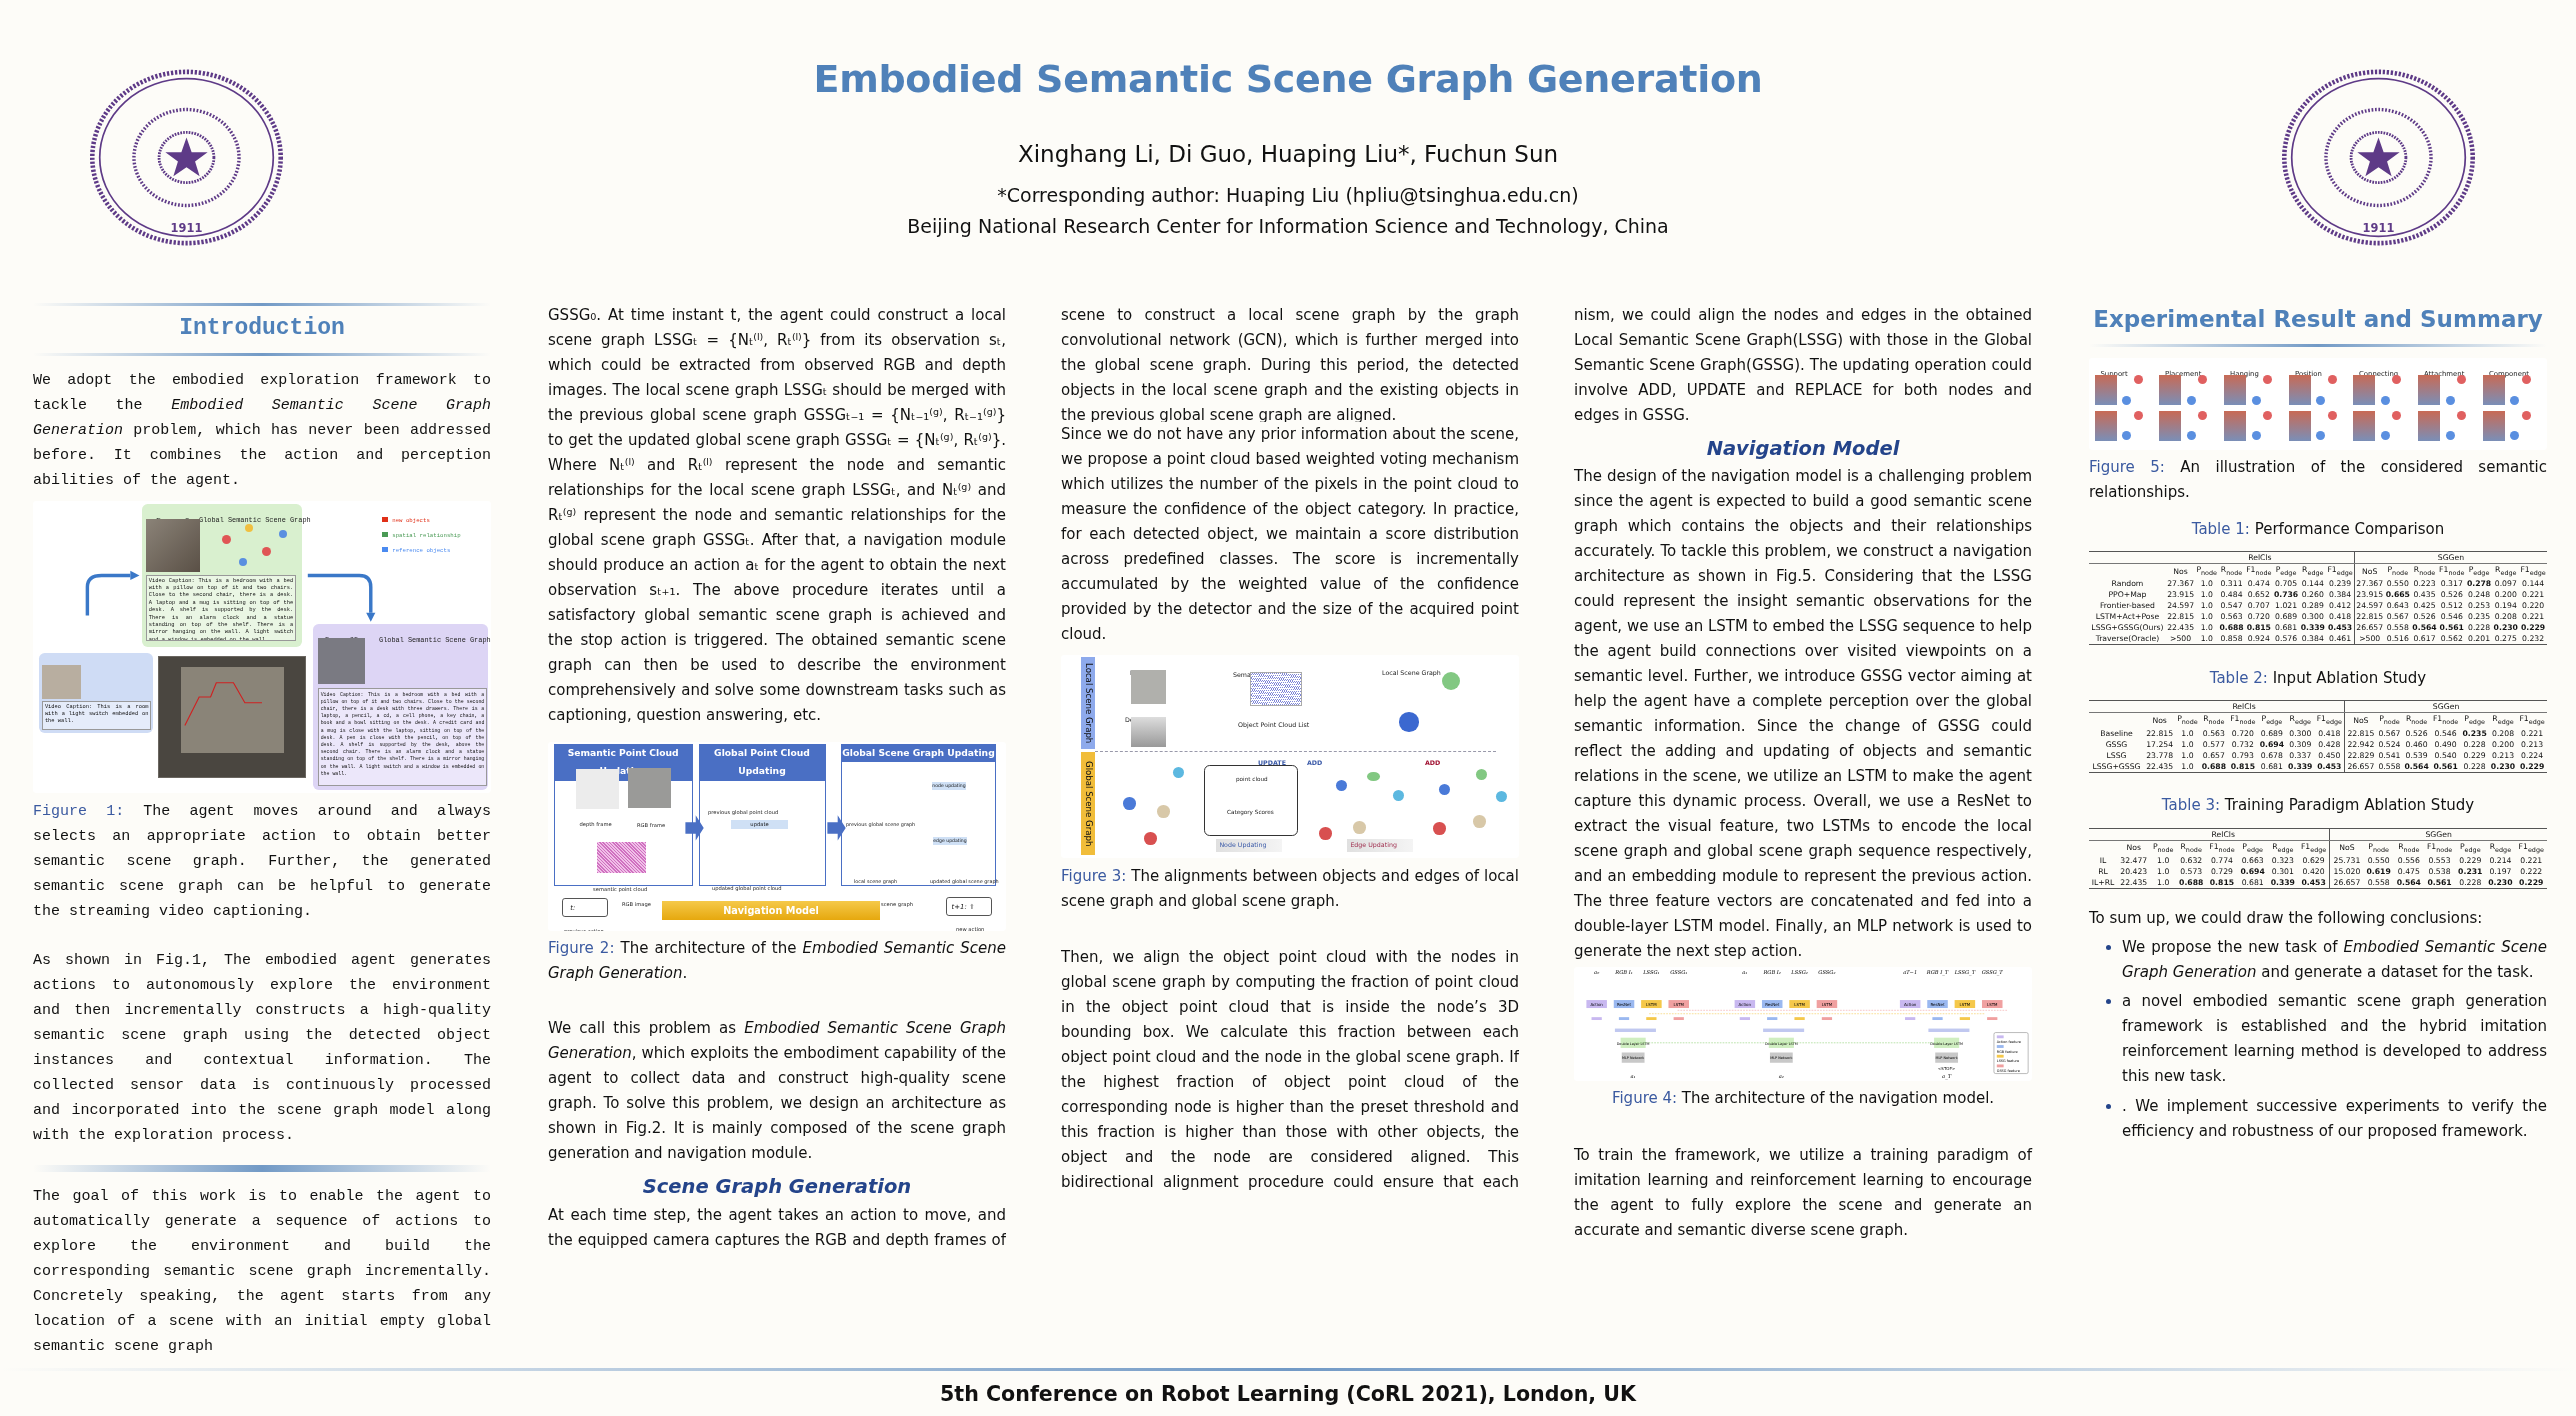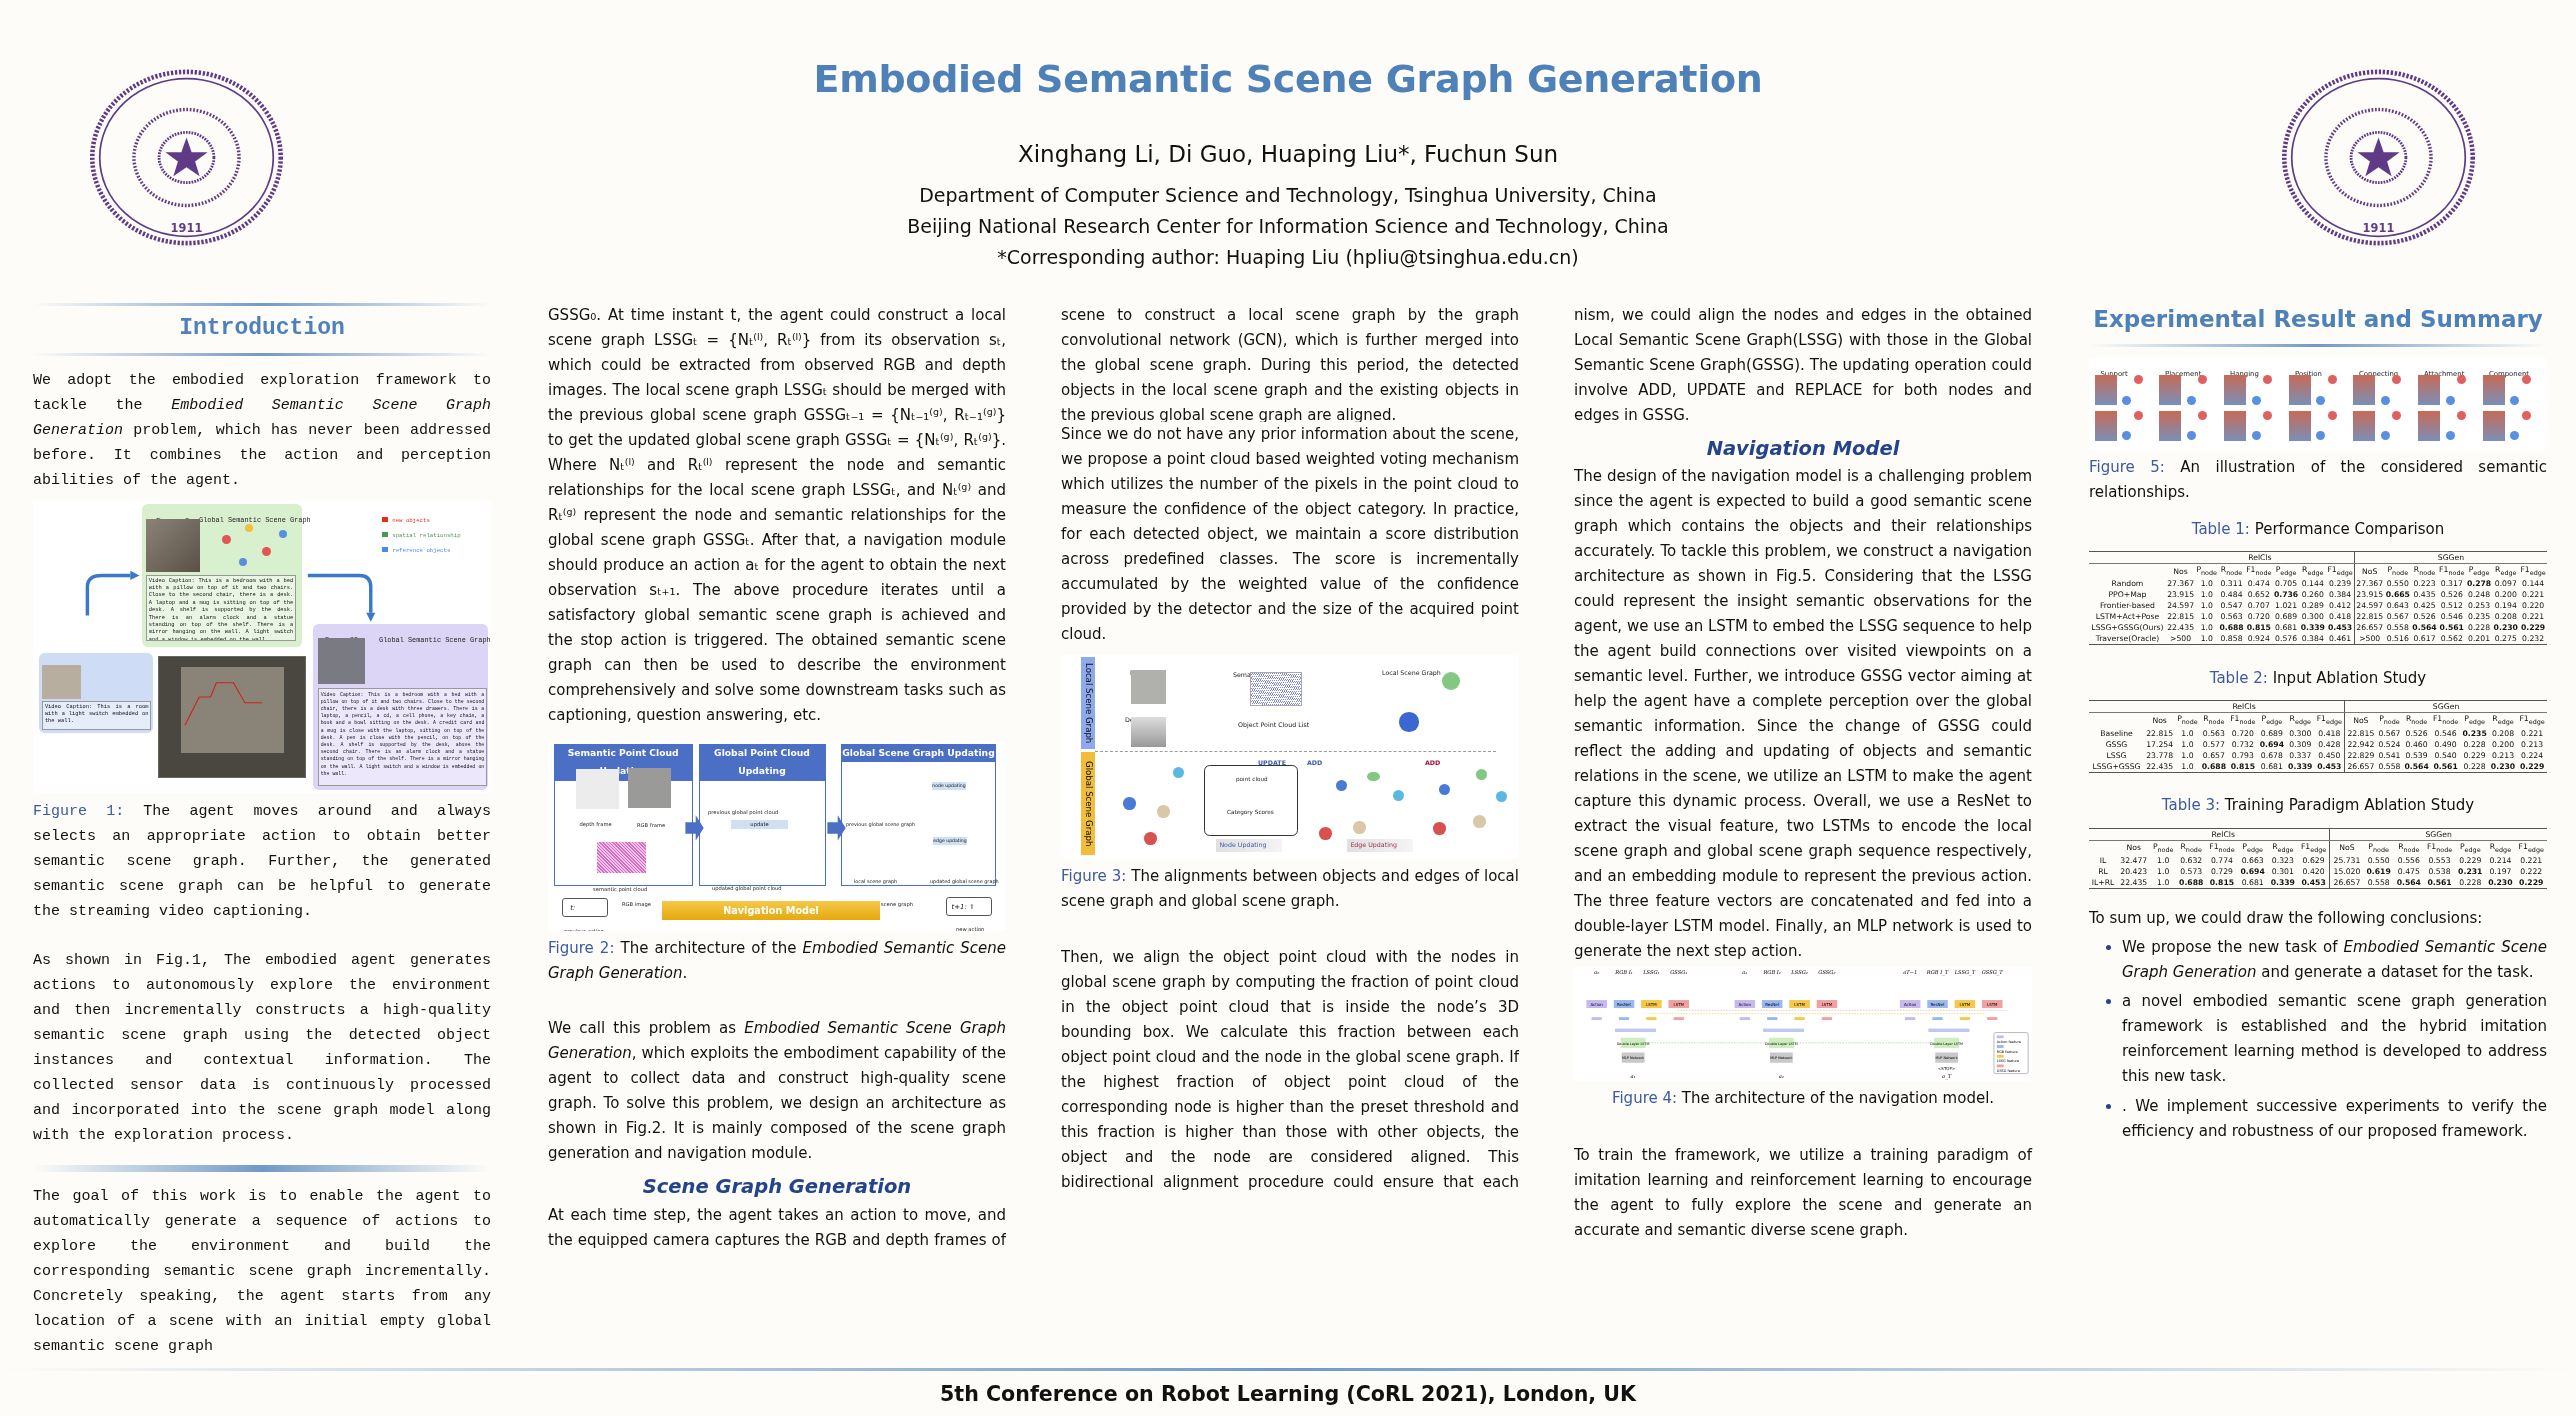--- a/index.html
+++ b/index.html
@@ -60,23 +60,22 @@
     <ellipse cx="170" cy="155" rx="48" ry="44" stroke-width="5" stroke-dasharray="3 2"></ellipse>
   </g>
   <polygon fill="#5e3a87" points="170,120 179,146 207,146 185,162 193,188 170,172 147,188 155,162 133,146 161,146"></polygon>
   <text x="170" y="285" text-anchor="middle" font-size="20" fill="#5e3a87" font-weight="bold" font-family="DejaVu Sans, sans-serif">1911</text>
 </svg>
 
 <div class="hdr">
   <h1 class="title">Embodied Semantic Scene Graph Generation</h1>
   <div class="authors">Xinghang Li, Di Guo, Huaping Liu*, Fuchun Sun</div>
   <div class="affil">
-    <div>Department of Computer Science and Technology, Tsinghua University, China</div>
+    <div>*Corresponding author: Huaping Liu (hpliu@tsinghua.edu.cn)</div>
     <div>Beijing National Research Center for Information Science and Technology, China</div>
-    <div>*Corresponding author: Huaping Liu (hpliu@tsinghua.edu.cn)</div>
   </div>
 </div>
 
 <div class="col c1">
   <div class="sec-rule"></div>
   <div class="sec-title">Introduction</div>
   <div class="sec-rule"></div>
   <p style="margin-top:11.4px"><span>We adopt the embodied exploration framework to tackle the </span><em>Embodied Semantic Scene Graph Generation</em><span> problem, which has never been addressed before.  It combines the action and perception abilities of the agent.</span></p>
 
   <div class="fig" style="height:292px;">

